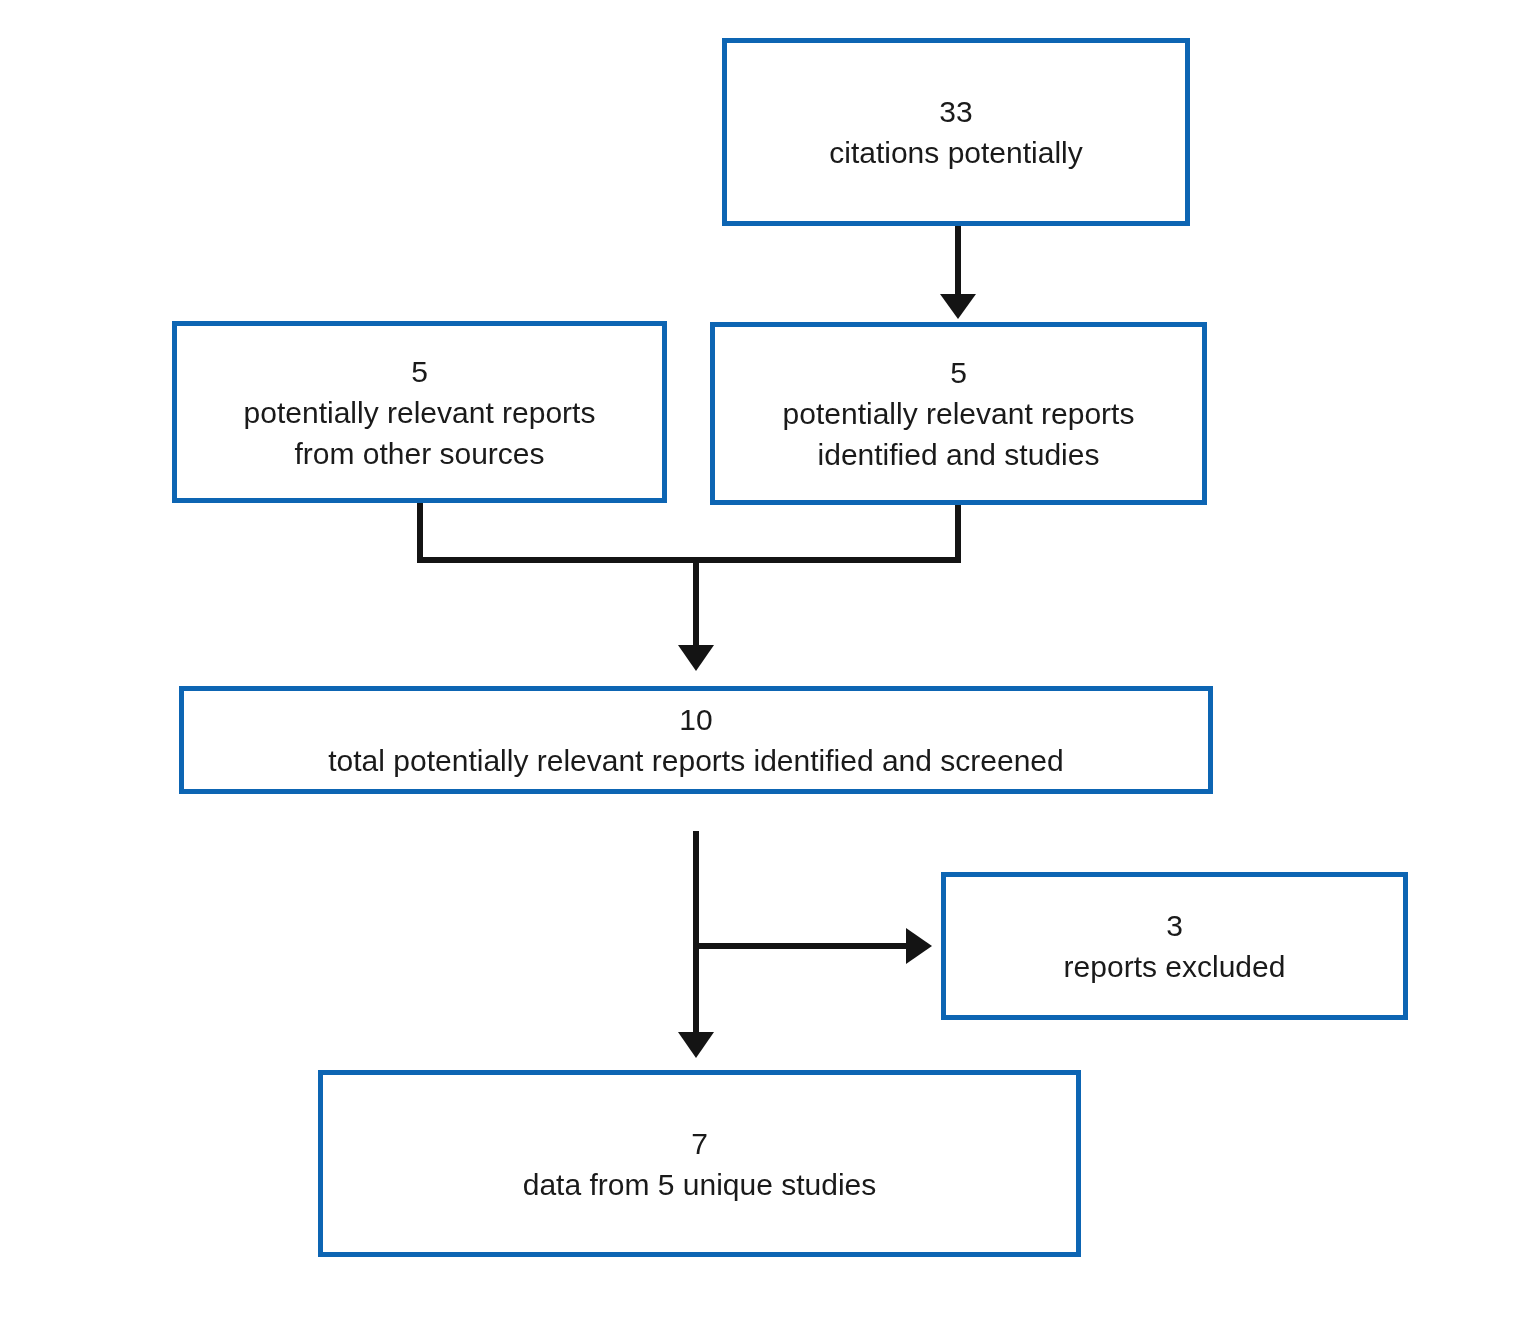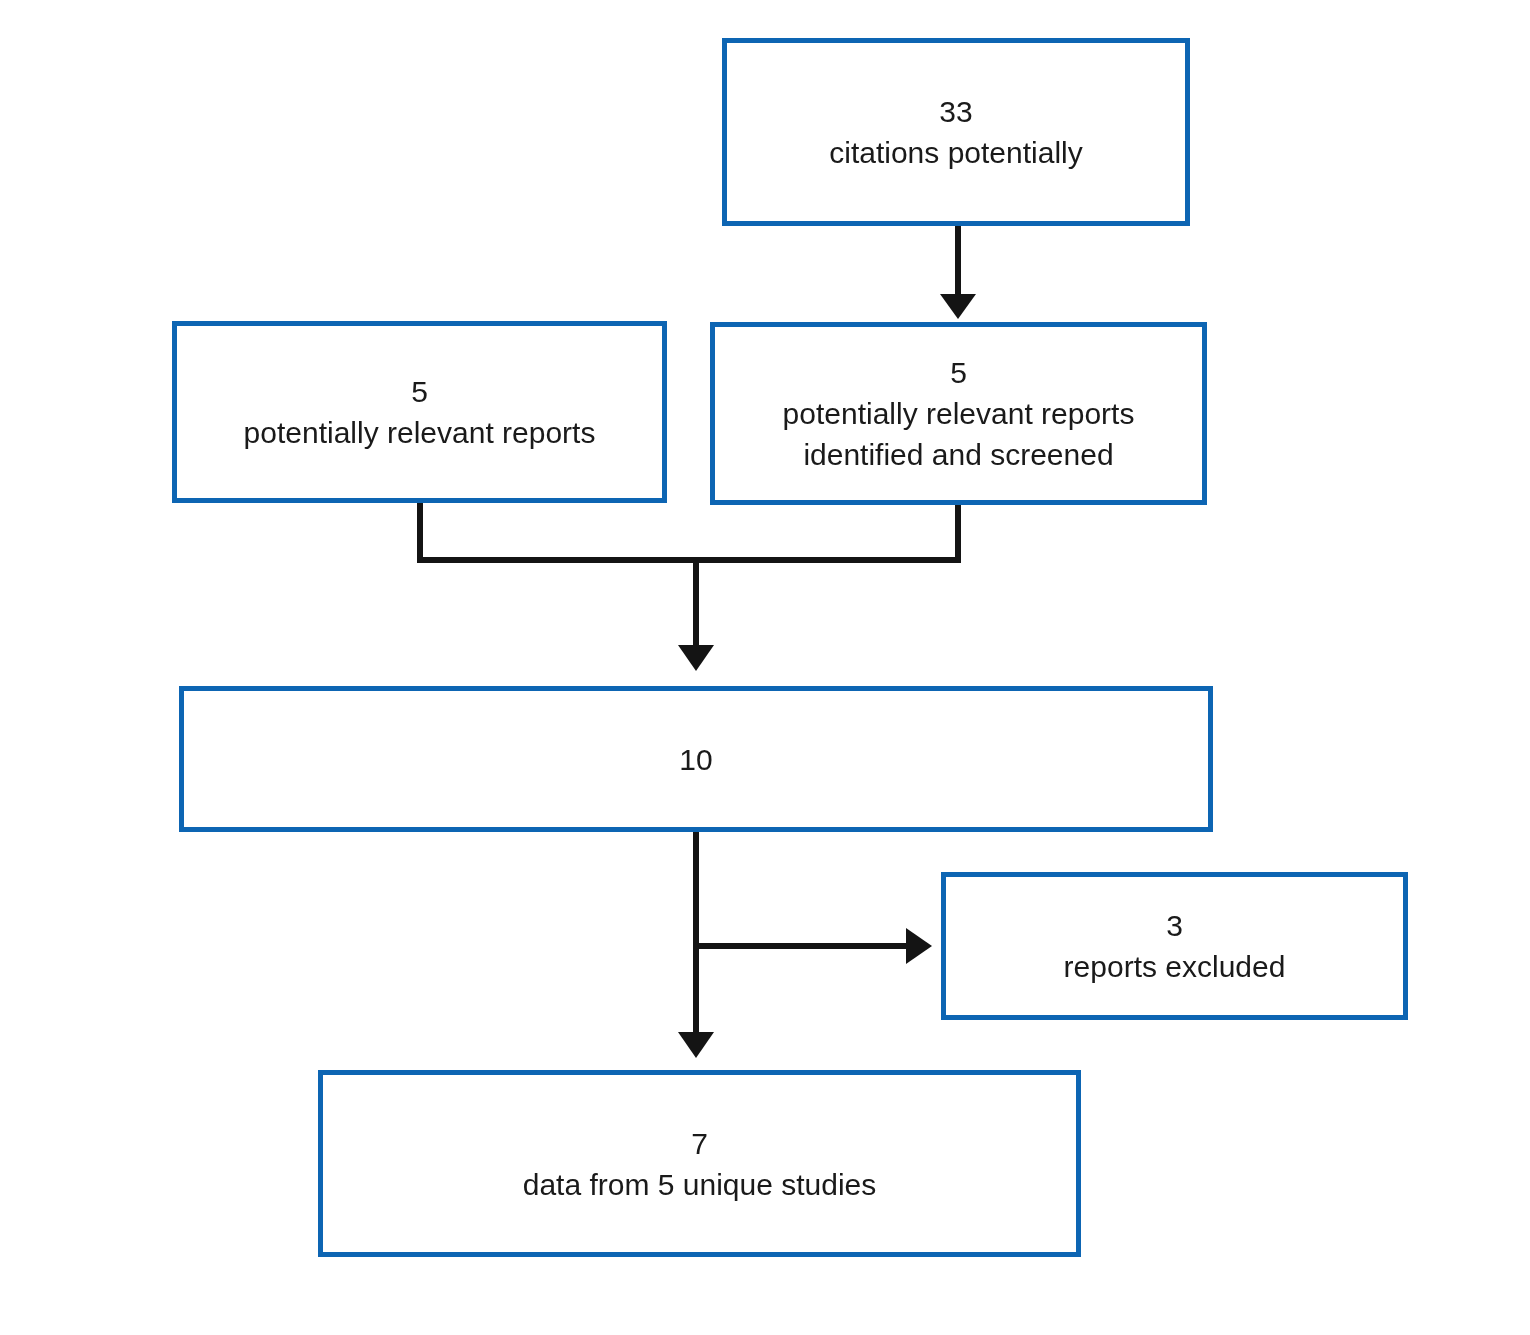--- a/index.html
+++ b/index.html
@@ -52,21 +52,21 @@
     justify-content: center;
     text-align: center;
     color: var(--text);
     font-size: 30px;
     line-height: 41px;
   }
   .box .line { display: block; white-space: nowrap; }
   .b-citations          { left: 722px; top: 38px;   width: 468px;  height: 188px; }
   .b-other-sources      { left: 172px; top: 321px;  width: 495px;  height: 182px; }
   .b-identified-screened{ left: 710px; top: 322px;  width: 497px;  height: 183px; }
-  .b-total              { left: 179px; top: 686px;  width: 1034px; height: 146px; }
+  .b-total              { left: 179px; top: 686px;  width: 1034px; height: 108px; }
   .b-excluded           { left: 941px; top: 872px;  width: 467px;  height: 148px; }
   .b-included           { left: 318px; top: 1070px; width: 763px;  height: 187px; }
 </style>
 </head>
 <body>
 
 <div class="canvas">
 
   <svg class="connectors" viewBox="0 0 1530 1335" xmlns="http://www.w3.org/2000/svg" aria-hidden="true">
 
@@ -93,30 +93,32 @@
   </svg>
 
   <div class="box b-citations">
     <span class="line">33</span>
     <span class="line">citations potentially</span>
   </div>
 
   <div class="box b-other-sources">
     <span class="line">5</span>
     <span class="line">potentially relevant reports</span>
+    <span class="line">from other sources</span>
   </div>
 
   <div class="box b-identified-screened">
     <span class="line">5</span>
     <span class="line">potentially relevant reports</span>
-    <span class="line">identified and screened</span>
+    <span class="line">identified and studies</span>
   </div>
 
   <div class="box b-total">
     <span class="line">10</span>
+    <span class="line">total potentially relevant reports identified and screened</span>
   </div>
 
   <div class="box b-excluded">
     <span class="line">3</span>
     <span class="line">reports excluded</span>
   </div>
 
   <div class="box b-included">
     <span class="line">7</span>
     <span class="line">data from 5 unique studies</span>

